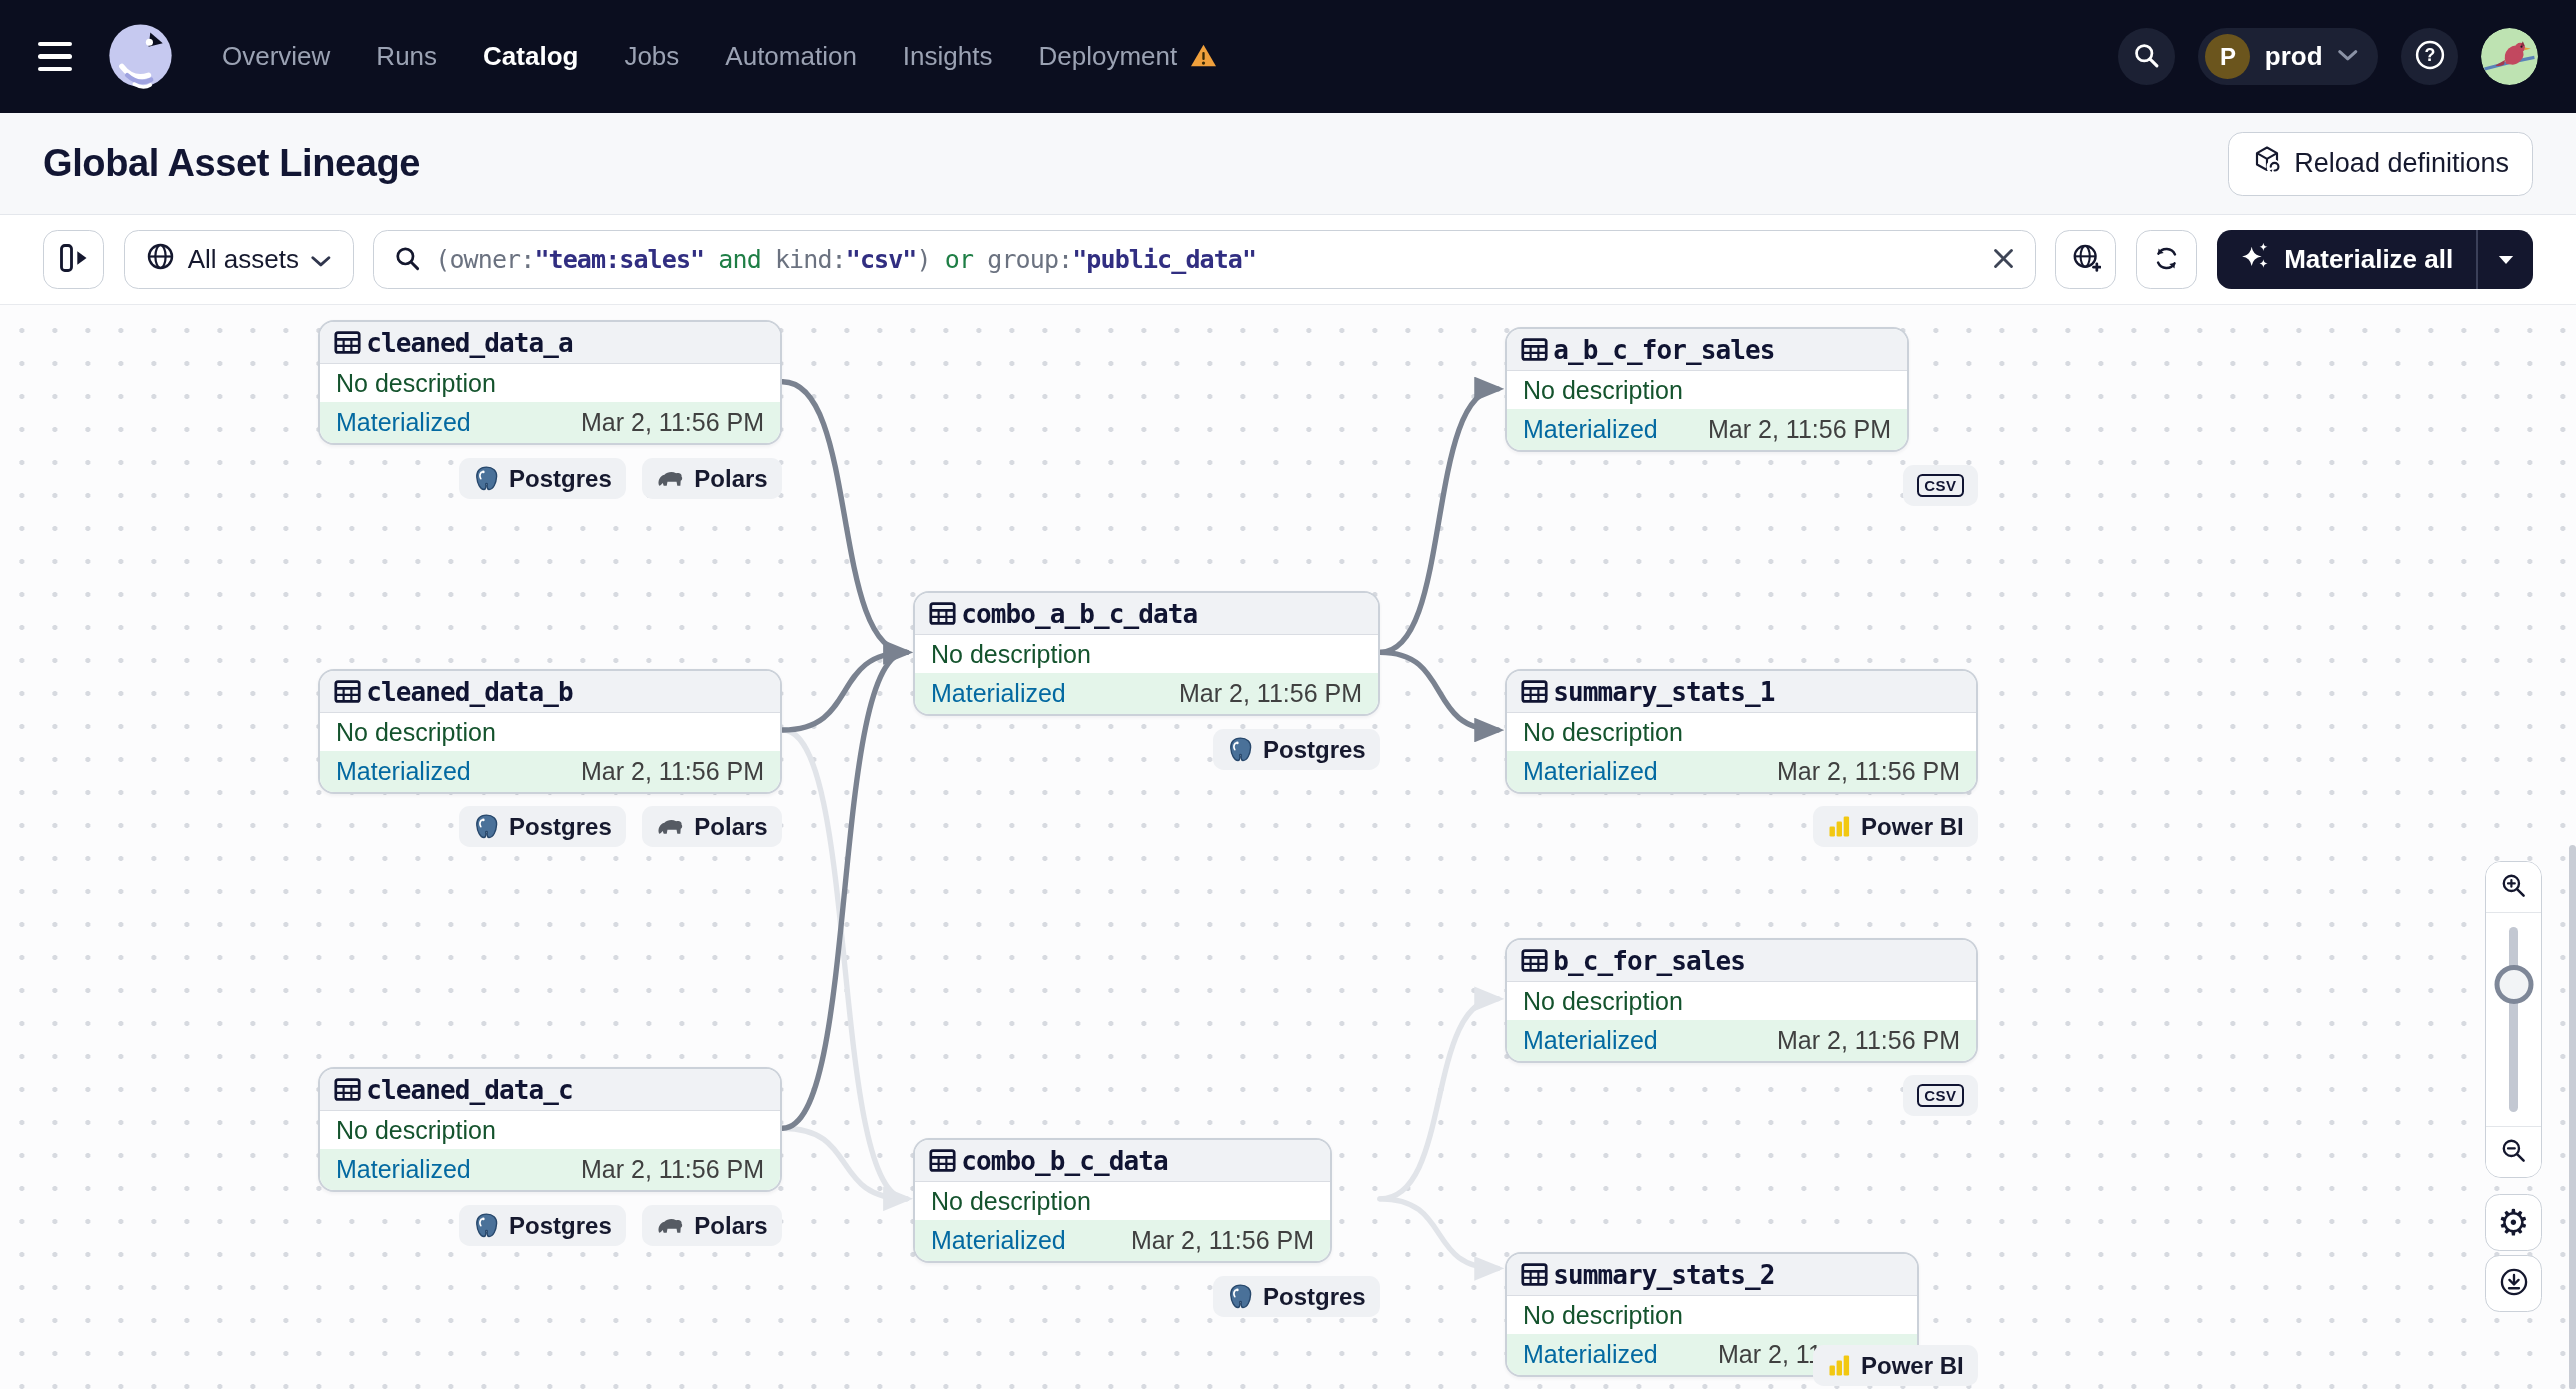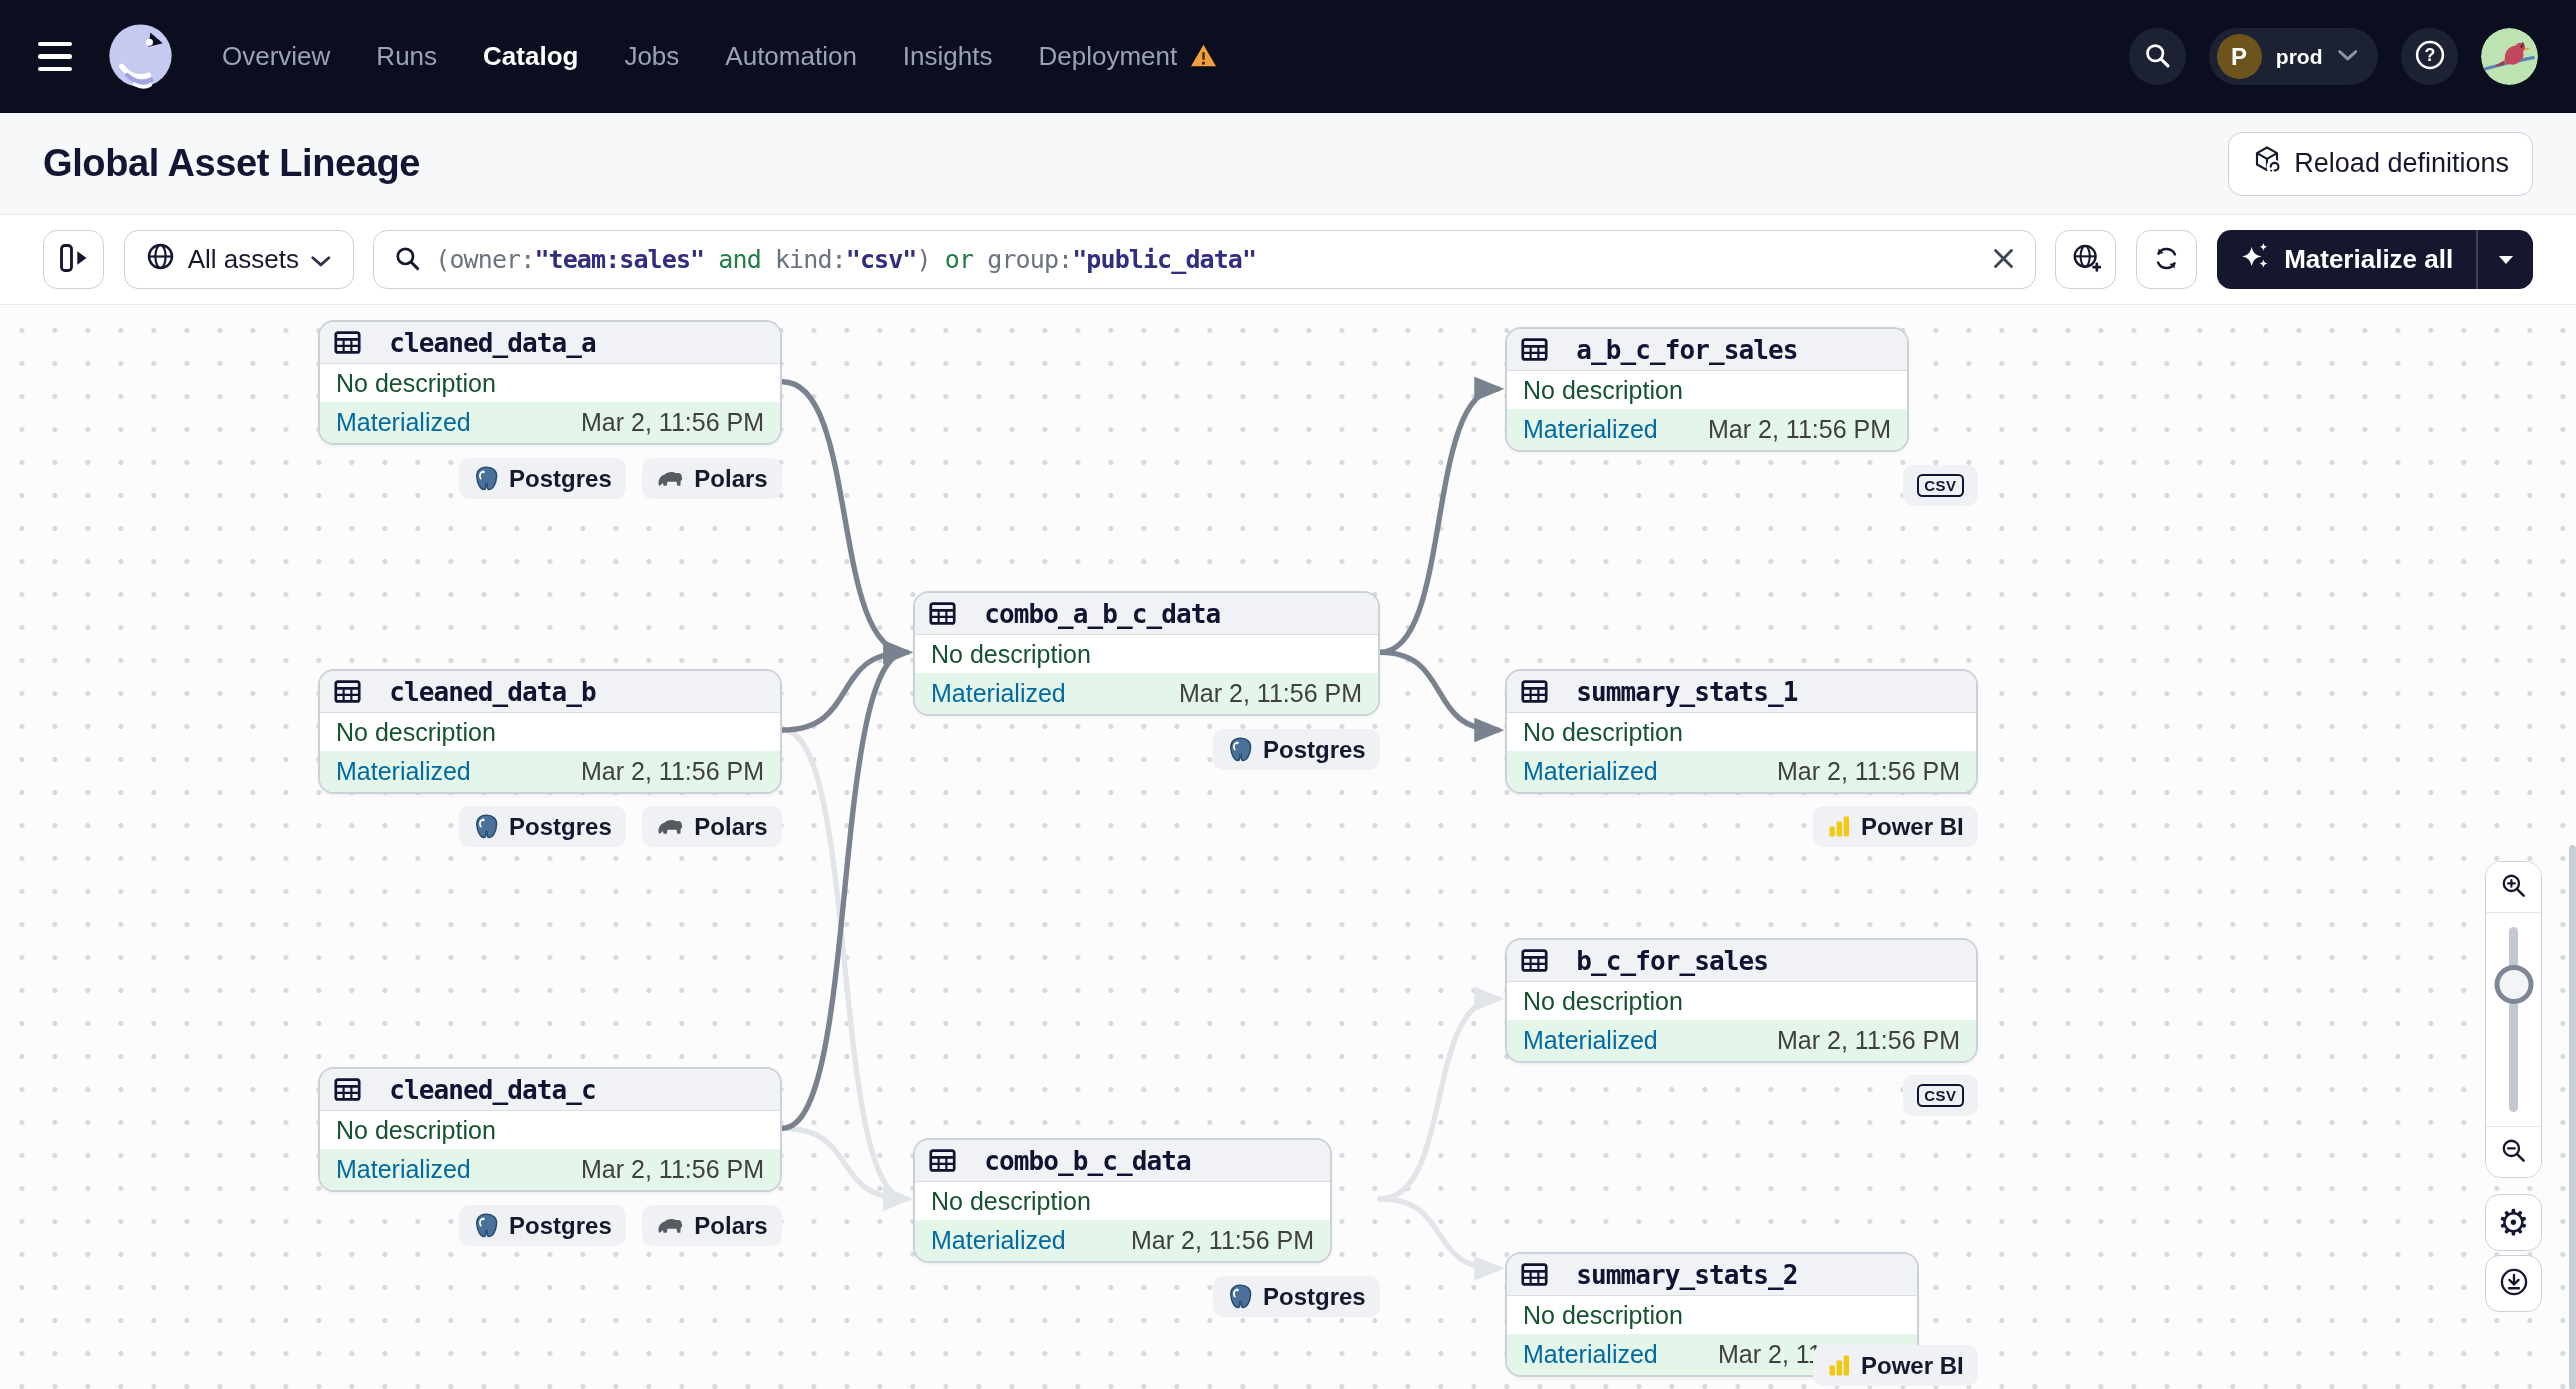--- a/index.html
+++ b/index.html
@@ -12,21 +12,21 @@
   .hamburger span { display: block; width: 34px; height: 4.5px; background: #fff; border-radius: 2.7px; }
   .logo { width: 73px; height: 73px; margin-right: 45px; }
   .navlinks { display: flex; gap: 46px; }
   .navlink { font-size: 26px; color: #9BA2B3; text-decoration: none; cursor: pointer; }
   .navlink.active { color: #fff; font-weight: 700; }
   .nav-deploy { display: flex; align-items: center; gap: 12.5px; }
   .nav-right { margin-left: auto; display: flex; align-items: center; gap: 23px; }
   .icon-circle-btn { width: 57px; height: 57px; border-radius: 50%; background: #1C2134; display: flex; align-items: center; justify-content: center; cursor: pointer; }
   .env-pill { height: 57px; border-radius: 32px; background: #1C2134; display: flex; align-items: center; padding: 0 19.7px 0 7.2px; gap: 14.3px; cursor: pointer; }
   .env-avatar { width: 45px; height: 45px; border-radius: 50%; background: #6B551D; color: #fff; font-size: 24px; font-weight: 700; display: flex; align-items: center; justify-content: center; }
-  .env-label { color: #fff; font-size: 21px; font-weight: 600; }
+  .env-label { color: #fff; font-size: 26px; font-weight: 600; }
   .avatar { width: 57px; height: 57px; border-radius: 50%; overflow: hidden; cursor: pointer; }
 
   
   .page-header { height: 102px; background: #F7F8FA; border-bottom: 1.8px solid #E4E7EC; display: flex; align-items: center; justify-content: space-between; padding: 0 43px; }
   .page-title { font-size: 38px; font-weight: 600; color: #121633; letter-spacing: -0.4px; }
   .btn-outline { display: flex; align-items: center; gap: 12.5px; height: 64px; padding: 0 23px; background: #fff; border: 1.8px solid #CBD1D9; border-radius: 14.3px; font-size: 27px; color: #16192E; cursor: pointer; }
 
   
   .filter-bar { height: 89px; background: #fff; display: flex; align-items: center; gap: 19.7px; padding: 0 43px; }
   .sq-btn { width: 61px; height: 59px; flex: 0 0 auto; background: #fff; border: 1.8px solid #CBD1D9; border-radius: 14.3px; display: flex; align-items: center; justify-content: center; cursor: pointer; }
@@ -41,21 +41,21 @@
   .materialize-divider { width: 1.8px; background: #3B4059; }
   .materialize-caret { width: 55px; display: flex; align-items: center; justify-content: center; }
 
   
   .graph { position: relative; height: 1085px; border-top: 1.8px solid #E8EAEE; overflow: hidden;
            background-color: #FCFCFD;
            background-image: radial-gradient(circle, #D7DAE0 2.7px, transparent 2.7px);
            background-size: 33px 33px; background-position: 5.4px 9px; }
   .edges { position: absolute; left: 0; top: 0; width: 100%; height: 100%; }
   .asset-node { position: absolute; background: #fff; border: 2.7px solid #CBD1D9; border-radius: 16px; overflow: hidden; box-shadow: 0 1.8px 3.6px rgba(16,22,36,.05); cursor: pointer; }
-  .node-header { height: 42px; background: #F0F2F5; border-bottom: 1.8px solid #DADDE3; display: flex; align-items: center; gap: 28px; padding: 0 14.3px; }
+  .node-header { height: 42px; background: #F0F2F5; border-bottom: 1.8px solid #DADDE3; display: flex; align-items: center; gap: 5px; padding: 0 14.3px; }
   .node-name { font-family: "DejaVu Sans Mono", monospace; font-size: 26px; font-weight: 700; color: #101432; letter-spacing: -0.9px; }
   .node-desc { height: 38px; display: flex; align-items: center; padding: 1px 16px; font-size: 25px; color: #14532d; }
   .node-footer { height: 41px; background: #E4F5EA; display: flex; align-items: center; justify-content: space-between; padding: 0 16px; font-size: 25px; }
   .node-status { color: #0369a1; }
   .node-time { color: #404040; }
   .tag-row { position: absolute; display: flex; justify-content: flex-end; gap: 16px; }
   .tag-pill { height: 41px; background: #EFF1F4; border-radius: 10.7px; display: flex; align-items: center; gap: 9px; padding: 0 14.3px; font-size: 24px; font-weight: 700; color: #16192E; cursor: pointer; }
   .tag-icon { display: flex; align-items: center; }
   .csv-glyph { border: 2.7px solid #101432; border-radius: 5.4px; font-size: 15px; font-weight: 800; padding: 0.9px 5.4px; color: #101432; letter-spacing: 0.4px; font-family: "Liberation Sans", sans-serif; }
 

